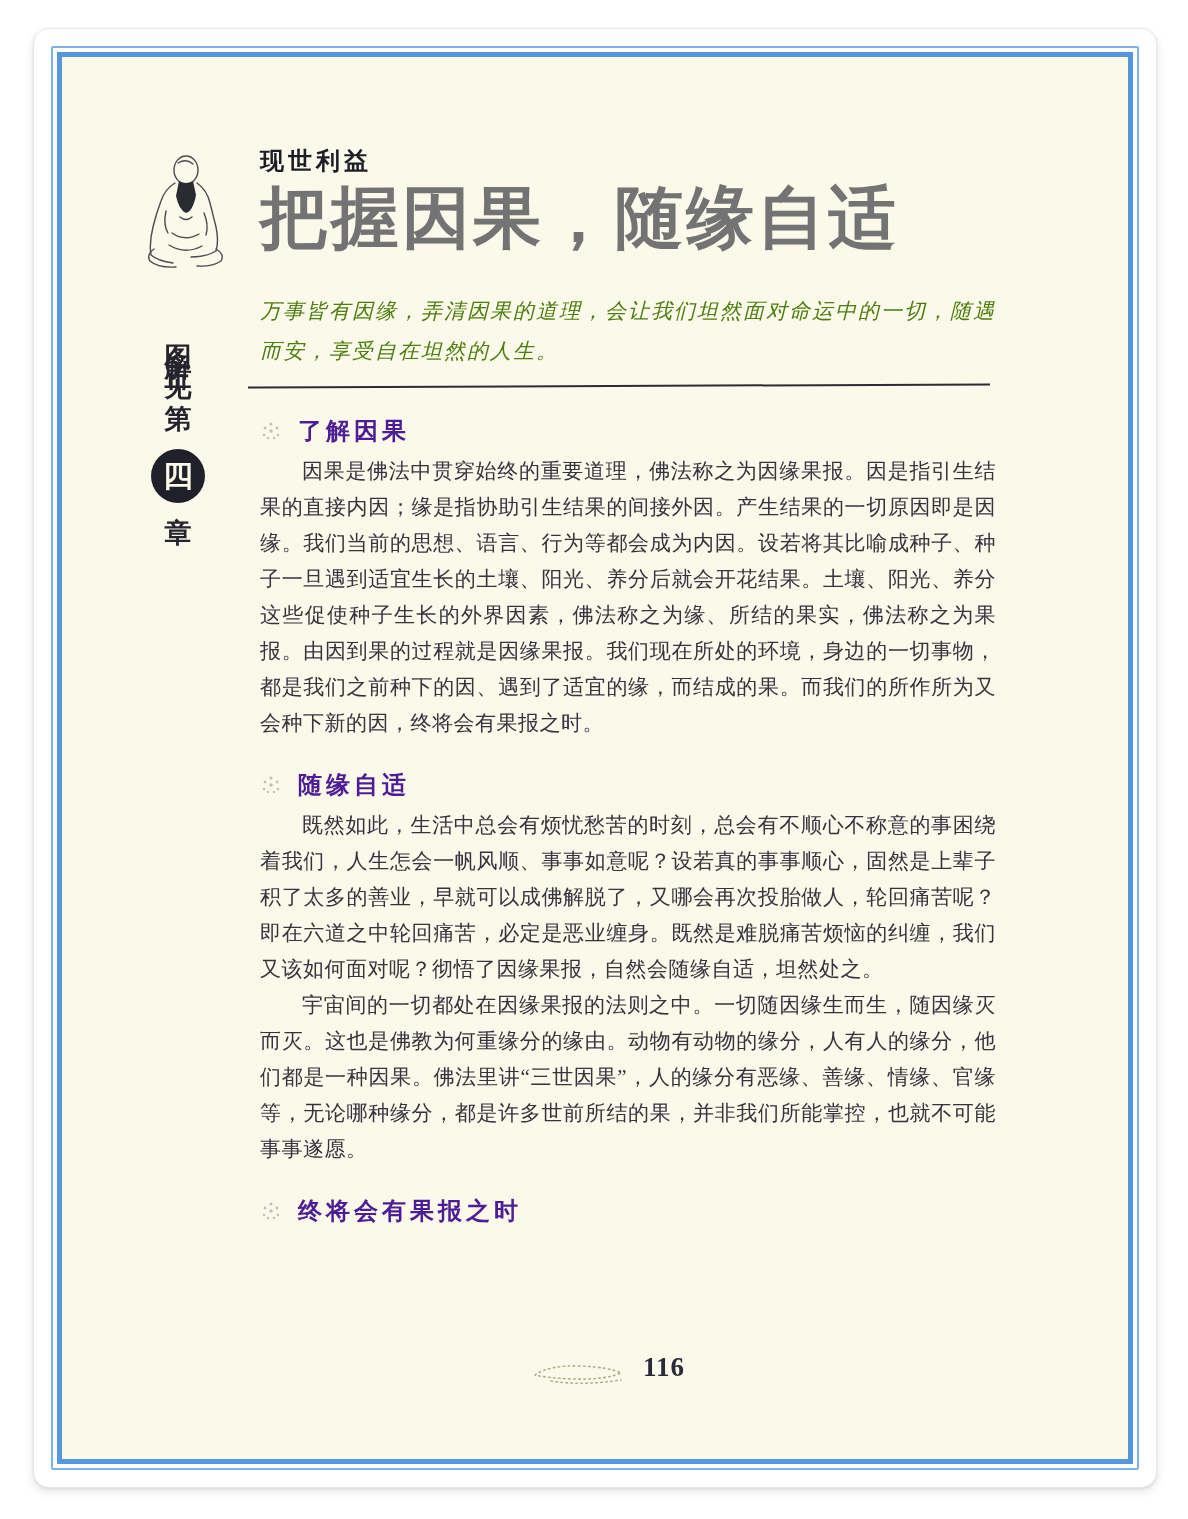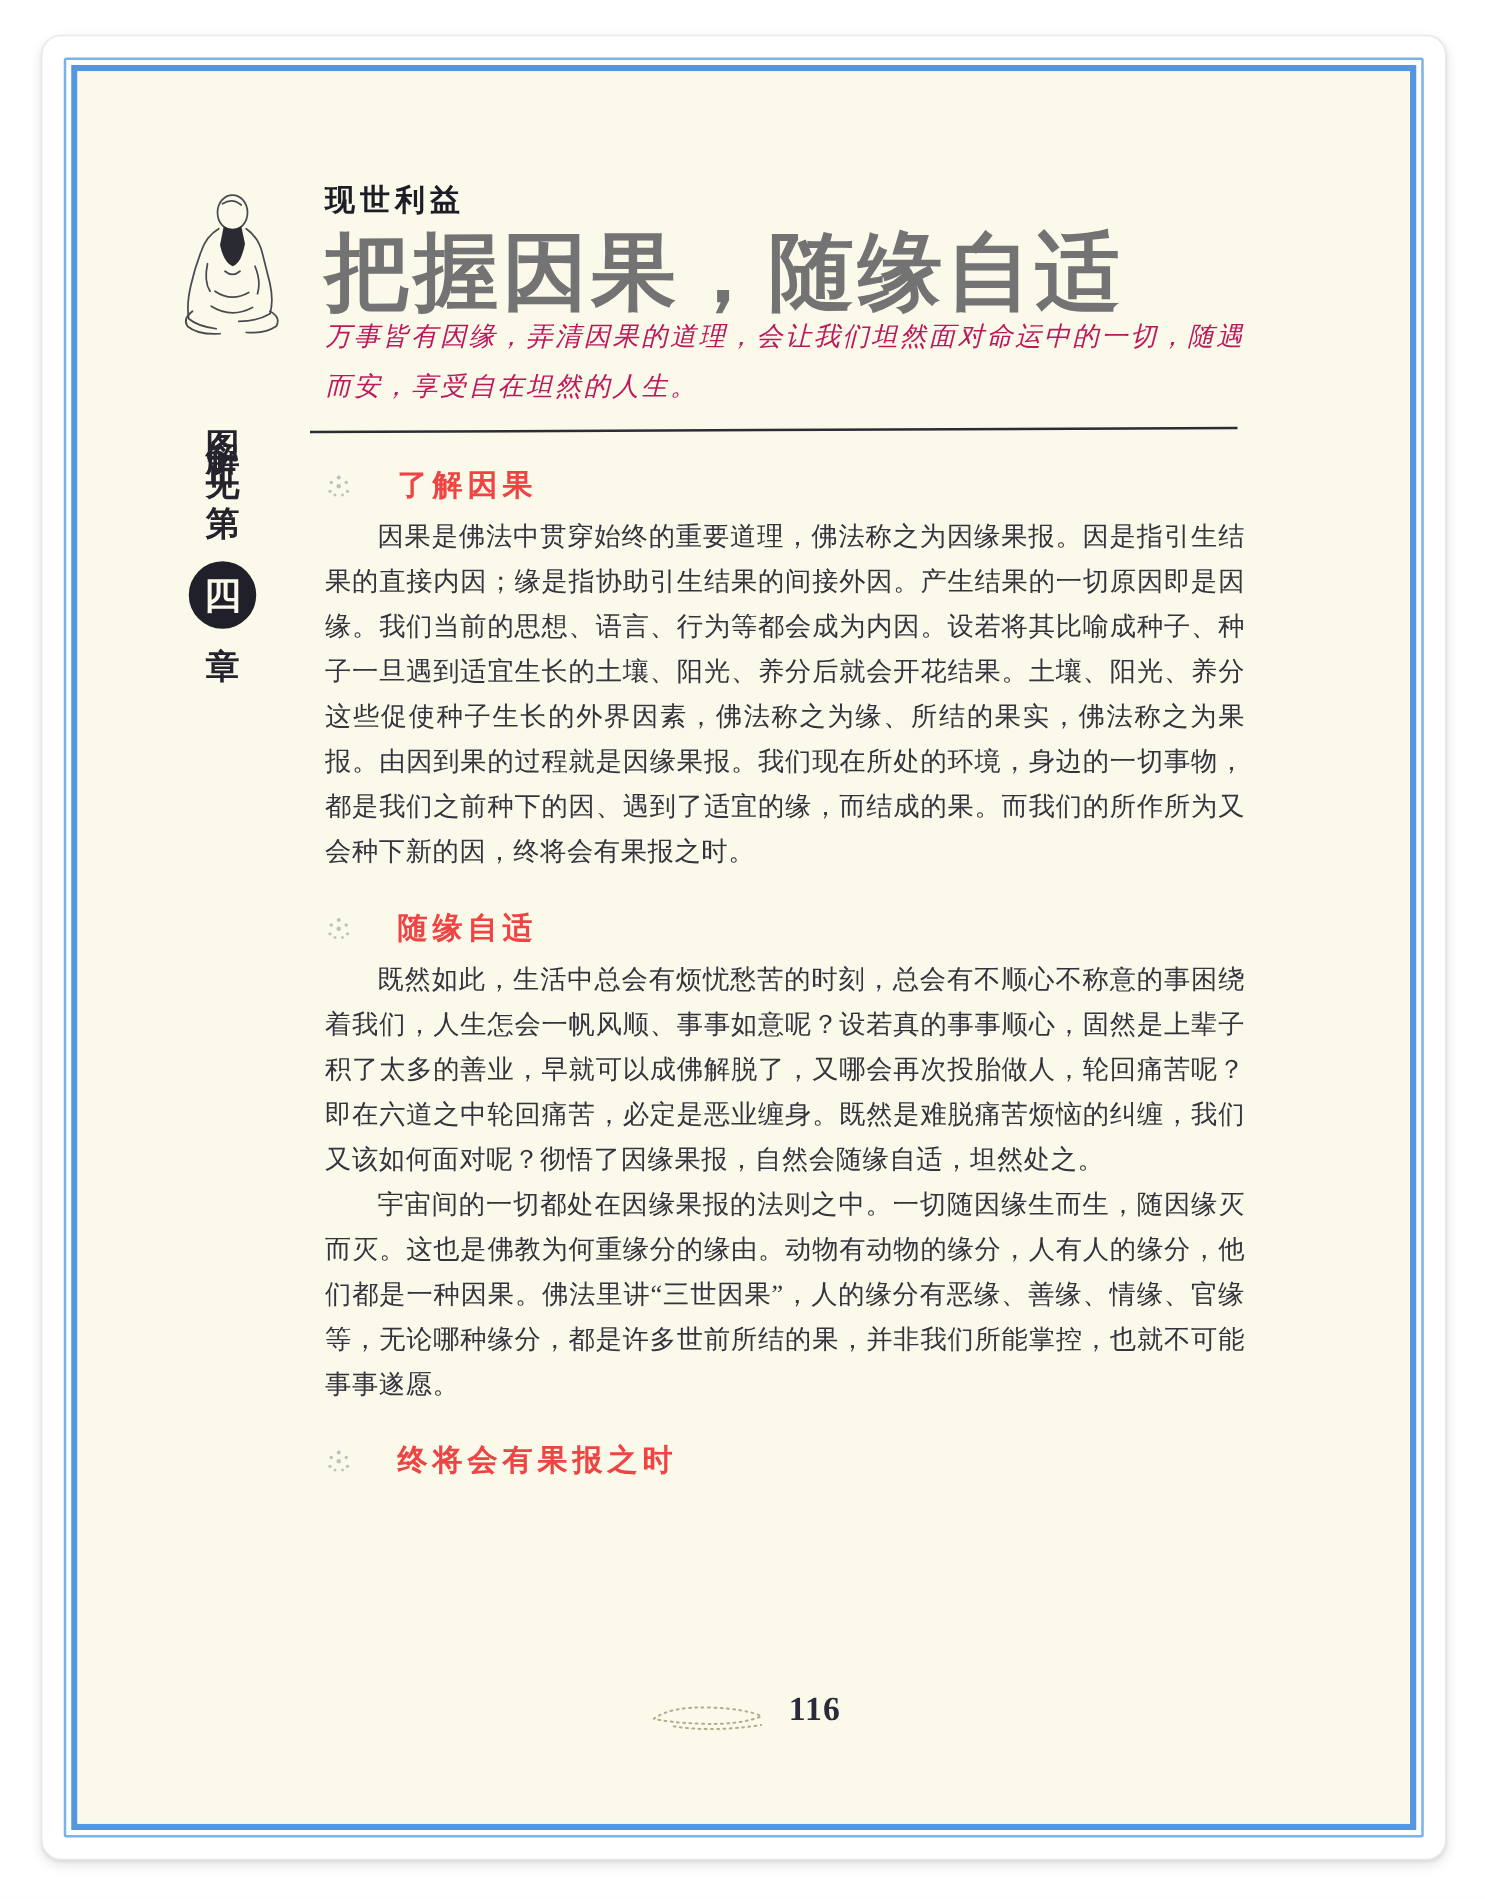--- a/index.html
+++ b/index.html
@@ -64,43 +64,44 @@
   .category {
     font-size:24px; font-weight:bold; color:#1d1d26; letter-spacing:4px;
     line-height:32px;
   }
   .page-title {
     margin-top:10px;
     font-size:68px; font-weight:bold; color:#737373; letter-spacing:3px;
     line-height:62px;
   }
   .subtitle {
+    margin-top:42px;
     font-size:21px; line-height:40px;
-    color:#be185d; font-style:italic; letter-spacing:2px;
+    color:#4d7c0f; font-style:italic; letter-spacing:2px;
   }
   .divider {
     margin-top:14px; margin-left:-12px;
     width:742px; height:2px; background:#2c2b36;
     transform:rotate(-0.25deg);
   }
   .section-heading {
     margin-top:26px; margin-bottom:4px;
-    font-size:24px; font-weight:600; color:#ef4444;
+    font-size:24px; font-weight:600; color:#4c1d95;
     letter-spacing:4px; line-height:36px;
-    display:flex; align-items:center;gap:20px;
+    display:flex; align-items:center;
   }
   .ornament { width:22px; height:22px; margin-right:16px; opacity:.55; flex:0 0 auto; }
   .body-para {
     font-size:21px; line-height:36px; letter-spacing:0.5px;
     text-align:justify; text-indent:2em; color:#34333e;
   }
   .body-para b { color:#23222c; }
   
   .pagenum-row {
-    position:absolute; left:0; top:1292px; width:100%;
+    position:absolute; left:12px; top:1292px; width:100%;
     display:flex; align-items:center; justify-content:center;
   }
   .flourish { width:110px; height:26px; margin-right:4px; margin-top:10px; }
   .pagenum {
     font-size:27px; font-weight:bold; color:#2a2a3a; letter-spacing:1px;
     font-family:"Liberation Serif","DejaVu Serif",serif;
   }
 </style>
 </head>
 <body>

